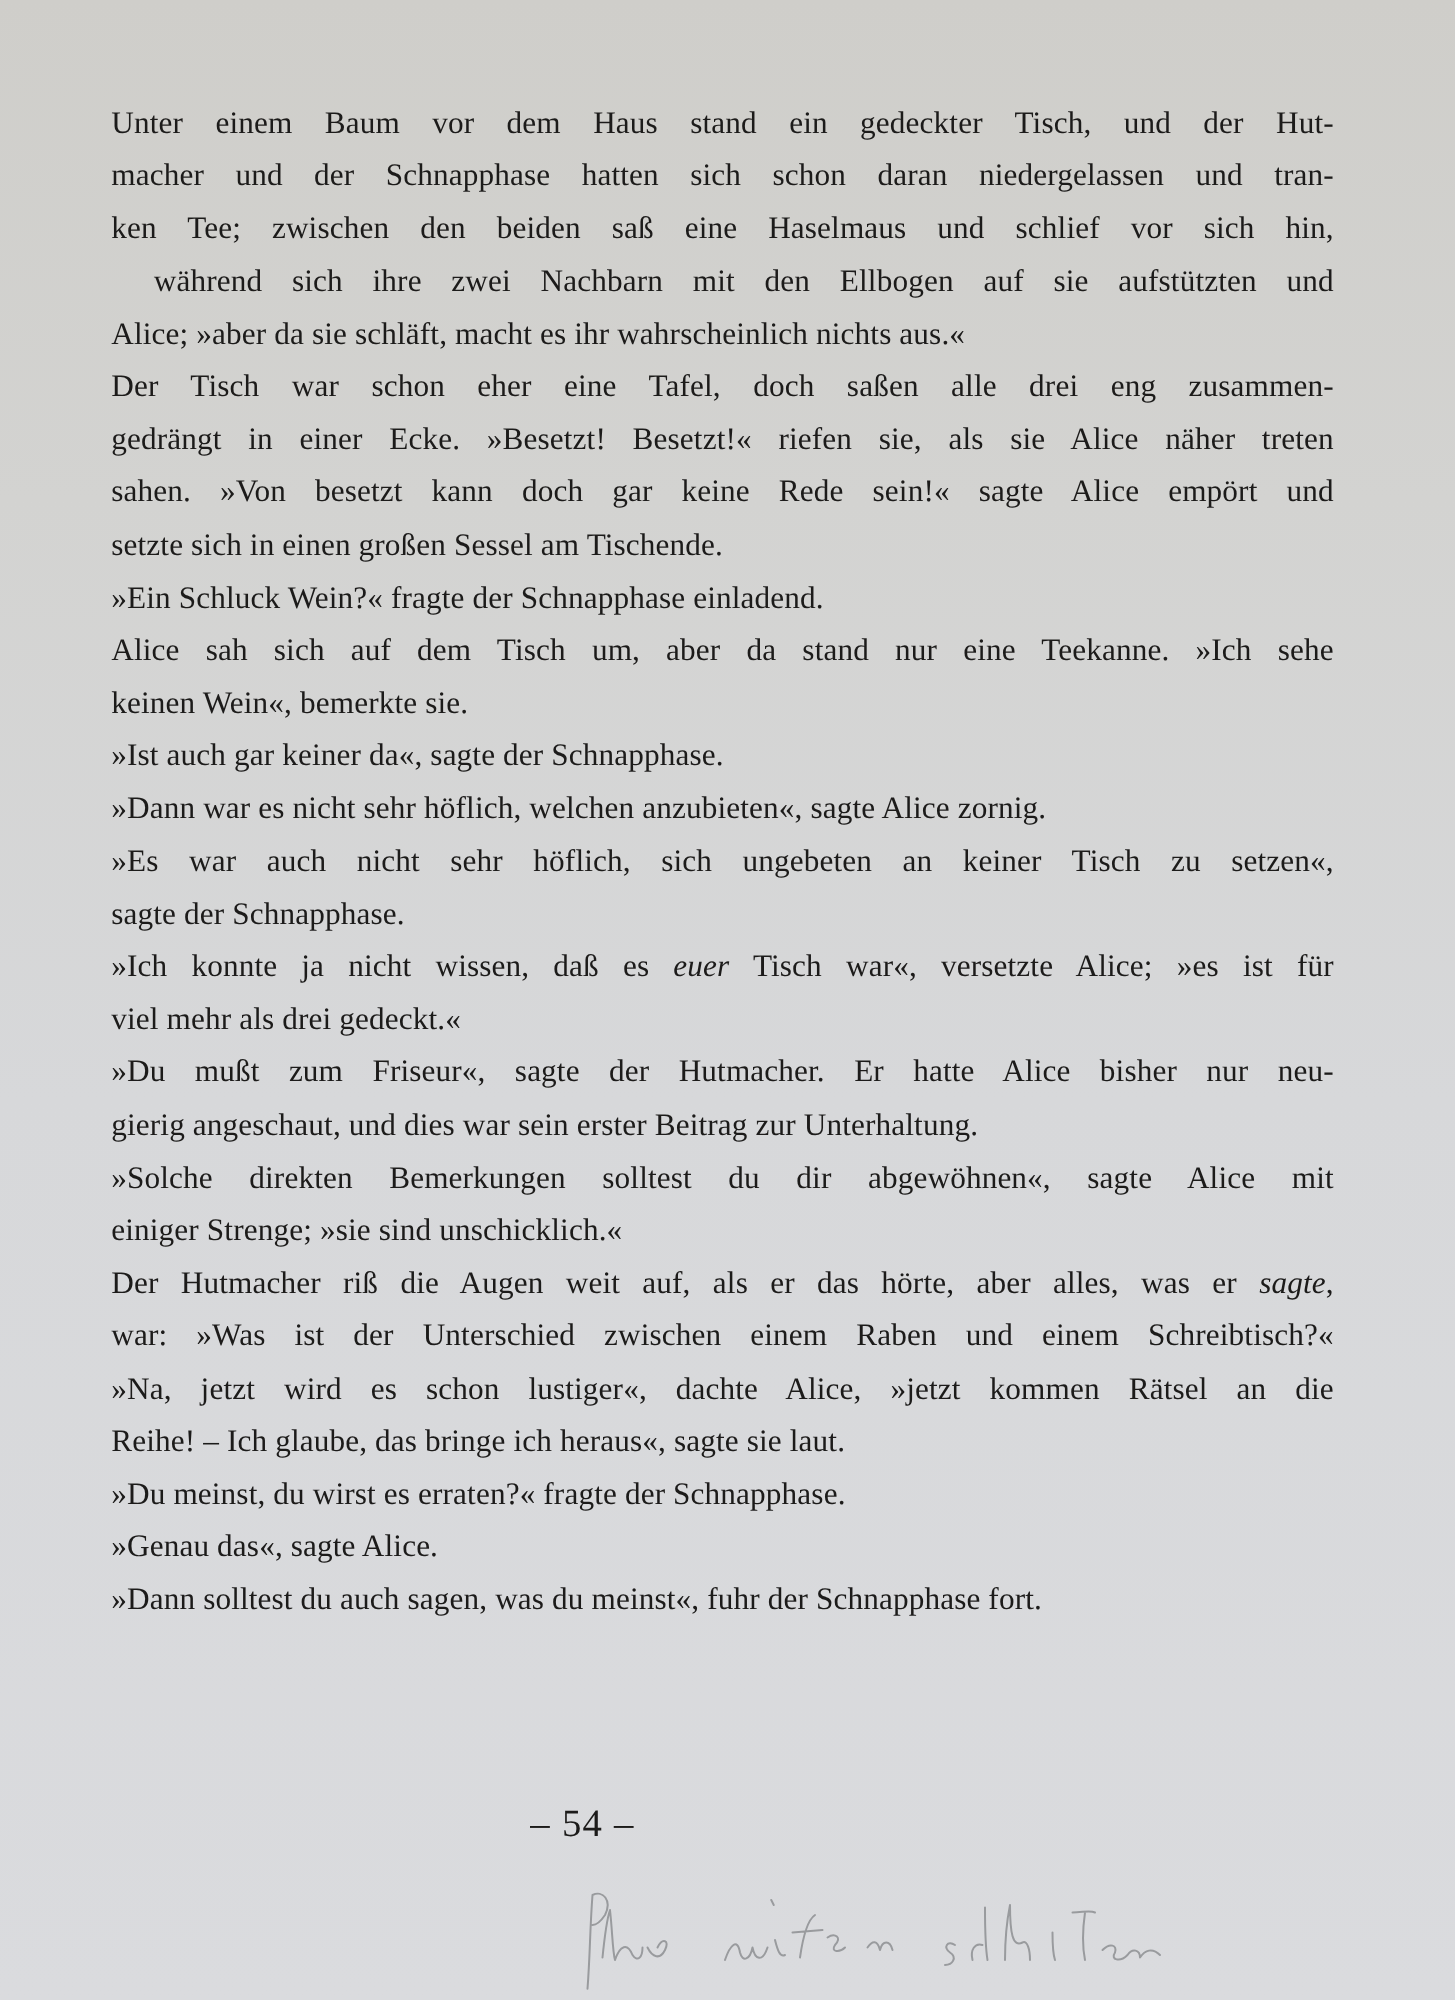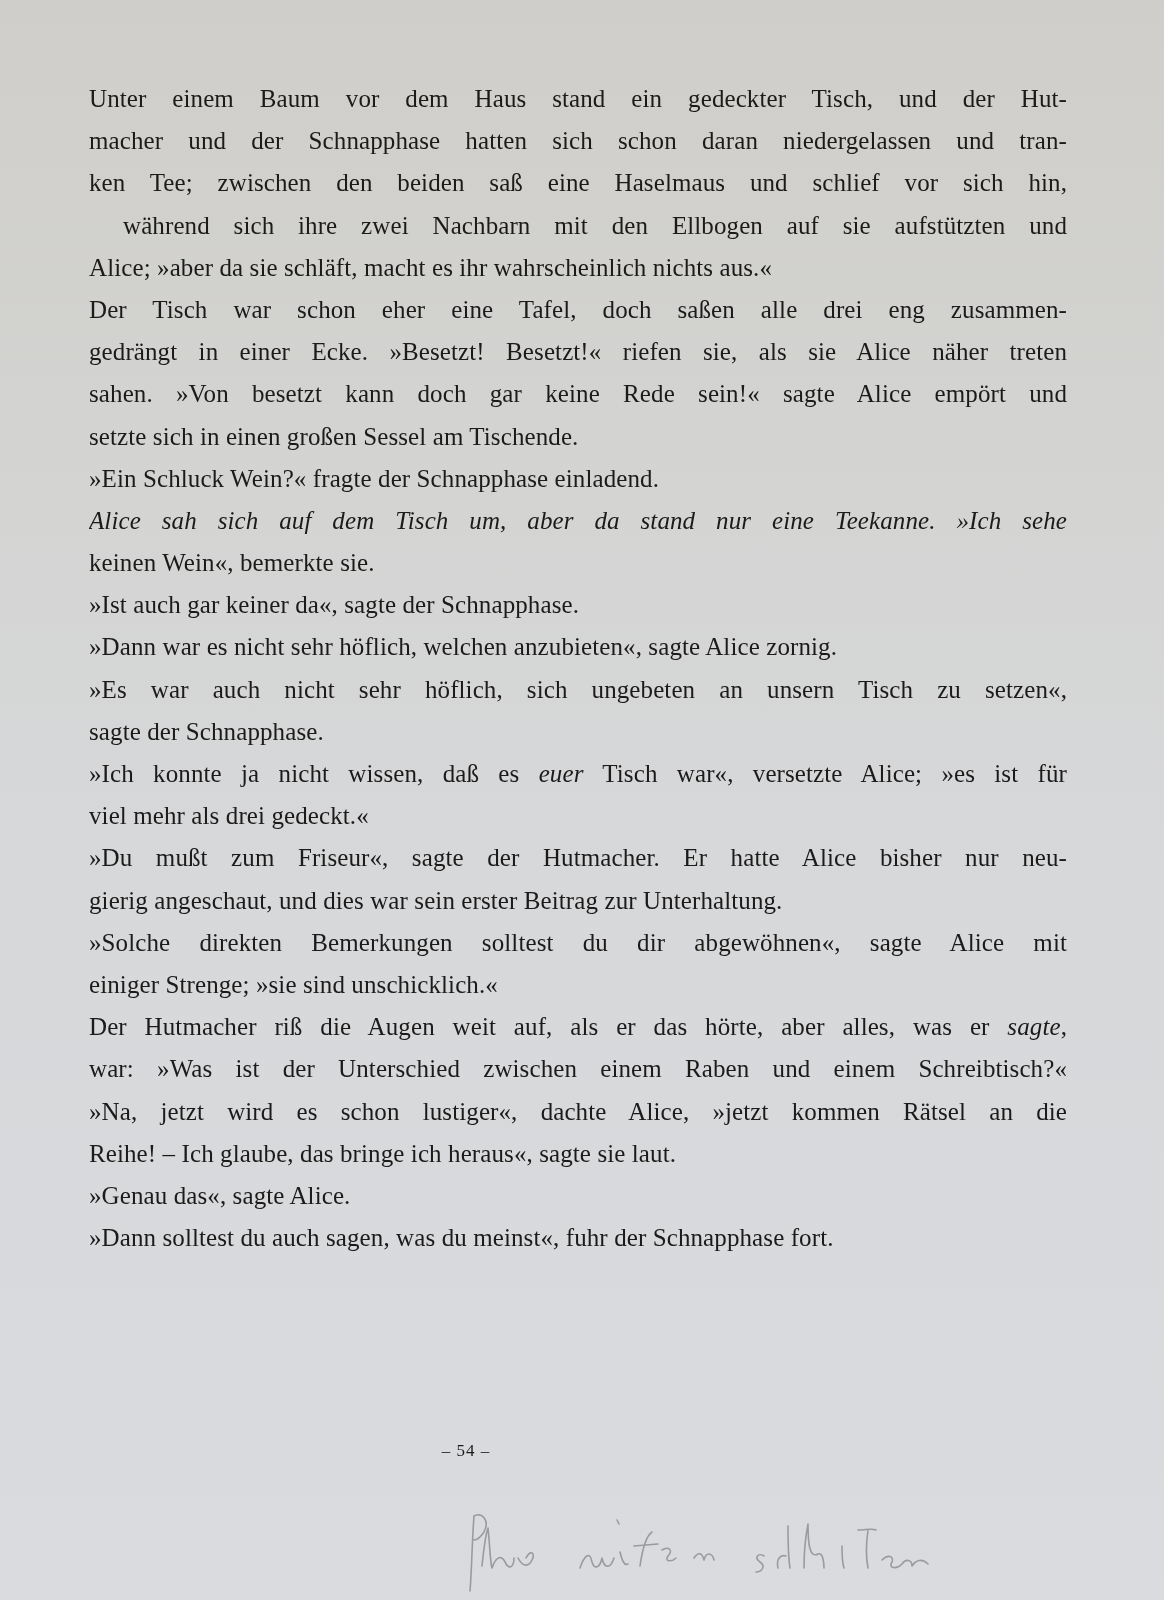--- a/index.html
+++ b/index.html
@@ -42,21 +42,21 @@
     }
     .line .em {
       font-style: italic;
     }
     .page-number {
       position: absolute;
       left: 0;
       width: 932px;
       top: 1425px;
       text-align: center;
-      font-size: 17px;
+      font-size: 31px;
       letter-spacing: 1px;
       color: #1c1b1a;
     }
     .signature {
       position: absolute;
       left: 462px;
       top: 1490px;
       width: 580px;
       height: 90px;
     }
@@ -73,36 +73,37 @@
       <div class="line" style="white-space: normal; overflow: hidden;">Unter einem Baum vor dem Haus stand ein gedeckter Tisch, und der Hut-</div>
       <div class="line" style="white-space: normal; overflow: hidden;">macher und der Schnapphase hatten sich schon daran niedergelassen und tran-</div>
       <div class="line" style="white-space: normal; overflow: hidden;">ken Tee; zwischen den beiden saß eine Haselmaus und schlief vor sich hin,</div>
       <div class="line" style="white-space: normal; overflow: hidden; margin-left: 34px;">während sich ihre zwei Nachbarn mit den Ellbogen auf sie aufstützten und</div>
       <div class="line last">Alice; »aber da sie schläft, macht es ihr wahrscheinlich nichts aus.«</div>
       <div class="line" style="white-space: normal; overflow: hidden;">Der Tisch war schon eher eine Tafel, doch saßen alle drei eng zusammen-</div>
       <div class="line" style="white-space: normal; overflow: hidden;">gedrängt in einer Ecke. »Besetzt! Besetzt!« riefen sie, als sie Alice näher treten</div>
       <div class="line" style="white-space: normal; overflow: hidden;">sahen. »Von besetzt kann doch gar keine Rede sein!« sagte Alice empört und</div>
       <div class="line last">setzte sich in einen großen Sessel am Tischende.</div>
       <div class="line last">»Ein Schluck Wein?« fragte der Schnapphase einladend.</div>
-      <div class="line" style="white-space: normal; overflow: hidden; font-style: italic;">Alice sah sich auf dem Tisch um, aber da stand nur eine Teekanne. »Ich sehe</div>
+      <div class="line" style="white-space: normal; overflow: hidden;">Alice sah sich auf dem Tisch um, aber da stand nur eine Teekanne. »Ich sehe</div>
       <div class="line last">keinen Wein«, bemerkte sie.</div>
       <div class="line last">»Ist auch gar keiner da«, sagte der Schnapphase.</div>
       <div class="line last">»Dann war es nicht sehr höflich, welchen anzubieten«, sagte Alice zornig.</div>
-      <div class="line" style="white-space: normal; overflow: hidden;">»Es war auch nicht sehr höflich, sich ungebeten an unsern Tisch zu setzen«,</div>
+      <div class="line" style="white-space: normal; overflow: hidden;">»Es war auch nicht sehr höflich, sich ungebeten an keiner Tisch zu setzen«,</div>
       <div class="line last">sagte der Schnapphase.</div>
       <div class="line" style="white-space: normal; overflow: hidden;"><span>»Ich konnte ja nicht wissen, daß es </span><span class="em">euer</span><span> Tisch war«, versetzte Alice; »es ist für</span></div>
       <div class="line last">viel mehr als drei gedeckt.«</div>
       <div class="line" style="white-space: normal; overflow: hidden;">»Du mußt zum Friseur«, sagte der Hutmacher. Er hatte Alice bisher nur neu-</div>
       <div class="line last">gierig angeschaut, und dies war sein erster Beitrag zur Unterhaltung.</div>
       <div class="line" style="white-space: normal; overflow: hidden;">»Solche direkten Bemerkungen solltest du dir abgewöhnen«, sagte Alice mit</div>
       <div class="line last">einiger Strenge; »sie sind unschicklich.«</div>
       <div class="line" style="white-space: normal; overflow: hidden;"><span>Der Hutmacher riß die Augen weit auf, als er das hörte, aber alles, was er </span><span class="em">sagte</span><span>,</span></div>
       <div class="line" style="white-space: normal; overflow: hidden;">war: »Was ist der Unterschied zwischen einem Raben und einem Schreibtisch?«</div>
       <div class="line" style="white-space: normal; overflow: hidden;">»Na, jetzt wird es schon lustiger«, dachte Alice, »jetzt kommen Rätsel an die</div>
       <div class="line last">Reihe! – Ich glaube, das bringe ich heraus«, sagte sie laut.</div>
+      <div class="line last">»Du meinst, du wirst es erraten?« fragte der Schnapphase.</div>
       <div class="line last">»Genau das«, sagte Alice.</div>
       <div class="line last">»Dann solltest du auch sagen, was du meinst«, fuhr der Schnapphase fort.</div>
     </div>
 
   <div class="page-number">– 54 –</div>
 
   <div class="signature">
     <svg viewBox="0 0 580 90">
       <g fill="none" stroke="#8e9093" stroke-width="1.6" stroke-linecap="round" stroke-linejoin="round" opacity="0.85">
 

